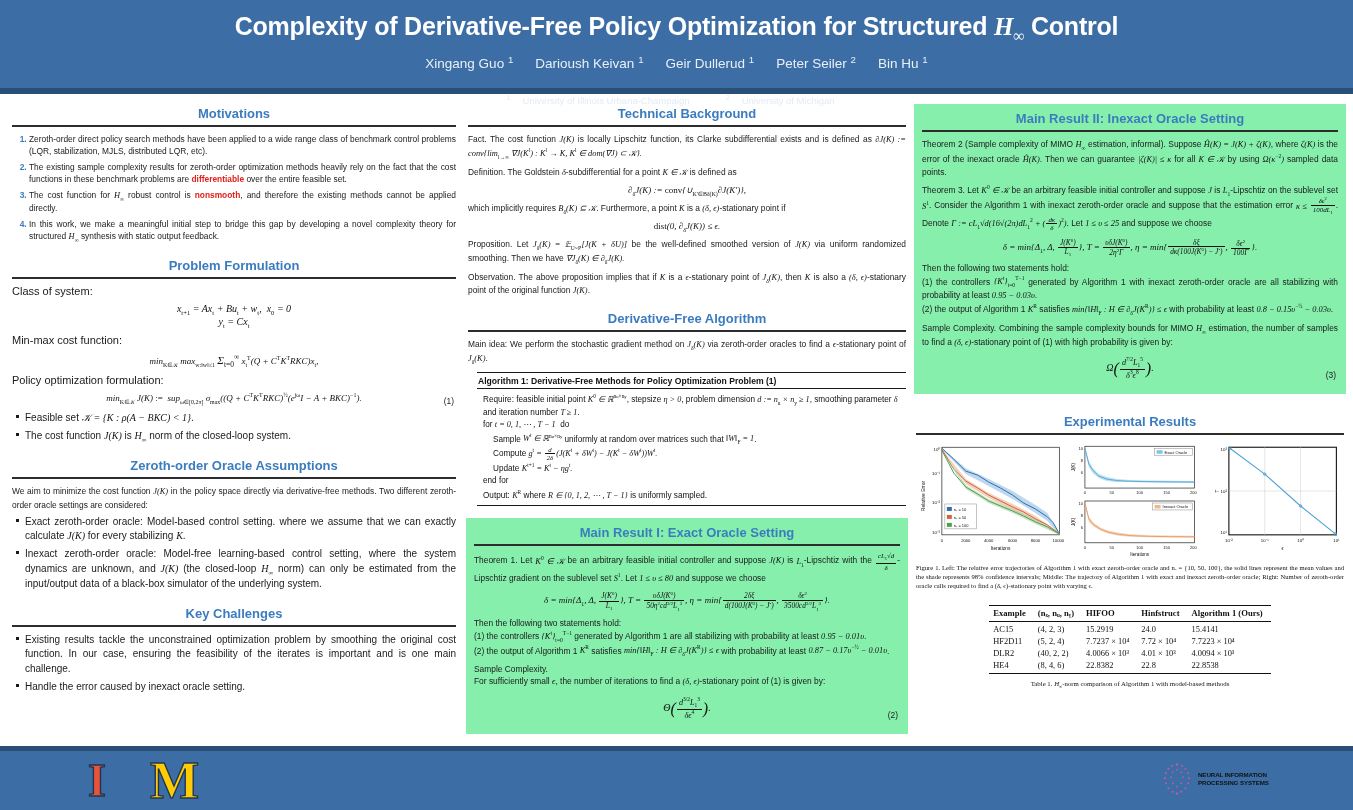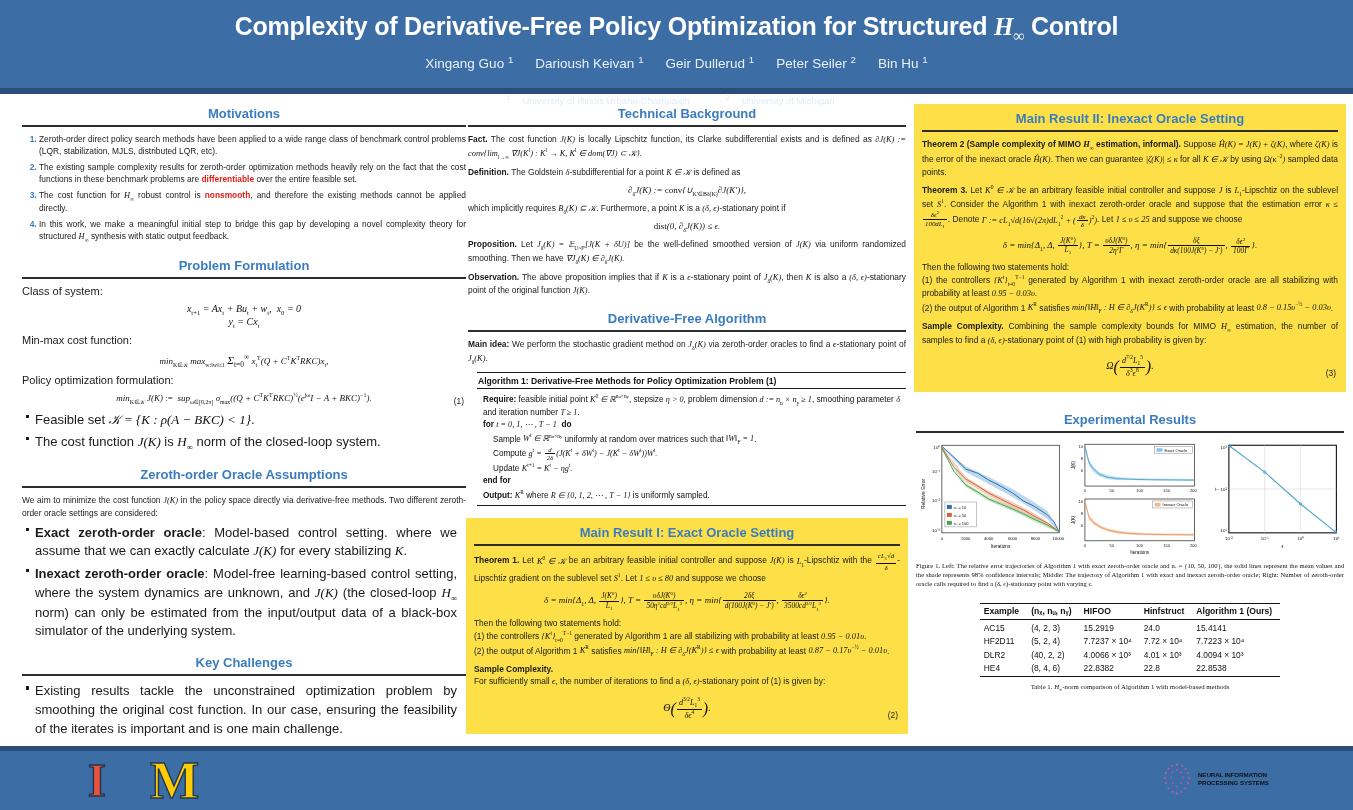--- a/index.html
+++ b/index.html
@@ -52,28 +52,28 @@
   }
   .affils span { margin: 0 12px; }
   .affils sup { font-size: 0.8em; }
 
   
   .col {
     position: absolute;
     top: 104px;
     box-sizing: border-box;
   }
-  .col-left  { left: 22px;  width: 444px; }
+  .col-left  { left: 12px;  width: 444px; }
   .col-mid   { left: 468px; width: 438px; }
   .col-right { left: 916px; width: 428px; }
 
   
   .block { margin-bottom: 12px; }
   .block.highlight {
-    background: #fde047;
+    background: #86efac;
     padding: 5px 8px 9px 8px;
     margin-left: -2px; margin-right: -2px;
   }
   .sec-title {
     text-align: center;
     color: #3b7cbf;
     font-size: 13px;
     font-weight: bold;
     padding: 2px 0 4px 0;
     margin: 0;
@@ -86,29 +86,29 @@
   .body-text {
     font-size: 8.4px;
     color: #1a1a1a;
     line-height: 1.45;
     text-align: justify;
     font-family: "Liberation Sans", sans-serif;
   }
   ol.num-list { margin: 3px 0 0 0; padding-left: 17px; font-size: 8.4px; line-height: 1.45; color:#1a1a1a; }
   ol.num-list > li { margin-bottom: 3.5px; text-align: justify; }
   ol.num-list > li::marker { color:#3b7cbf; font-weight:bold; }
-  ul.sq-list { margin: 4px 9px 2px 0; padding-left: 13px; font-size: 13px; line-height: 1.45; color:#1a1a1a; list-style: none; }
+  ul.sq-list { margin: 4px 0 2px 0; padding-left: 13px; font-size: 10px; line-height: 1.45; color:#1a1a1a; list-style: none; }
   ul.sq-list > li { margin-bottom: 3.5px; text-align: justify; position: relative; }
   ul.sq-list > li:before {
     content: "";
     position: absolute; left: -9px; top: 4px;
     width: 3.2px; height: 3.2px; background: #1a1a1a;
   }
   .red { color: #e0201b; font-weight: bold; }
-  b, strong { font-weight: bold; }
+  b, strong { font-weight: normal; }
   .lbl { font-size: 11px; color:#1a1a1a; margin: 5px 0 2px 0; }
 
   
   .math {
     font-family: "Liberation Serif", serif;
     font-style: italic;
     color: #111;
   }
   .math .up { font-style: normal; }
   .eqn {
@@ -151,21 +151,21 @@
   }
   .tbl-caption {
     font-family: "Liberation Serif", serif;
     font-size: 6.8px; color: #111; text-align: center; margin-top: 6px;
   }
 
   
   table.res {
     border-collapse: collapse;
     margin: 14px auto 0 auto;
-    font-family: Liberation Sans, sans-serif;
+    font-family: Liberation Serif, serif;
     font-size: 8.4px; color: #111;
   }
   table.res th {
     font-weight: bold; text-align: left;
     padding: 2px 8px 3px 4px;
     border-top: 1.2px solid #111;
     border-bottom: 0.9px solid #111;
     font-size: 8.6px;
   }
   table.res td {

